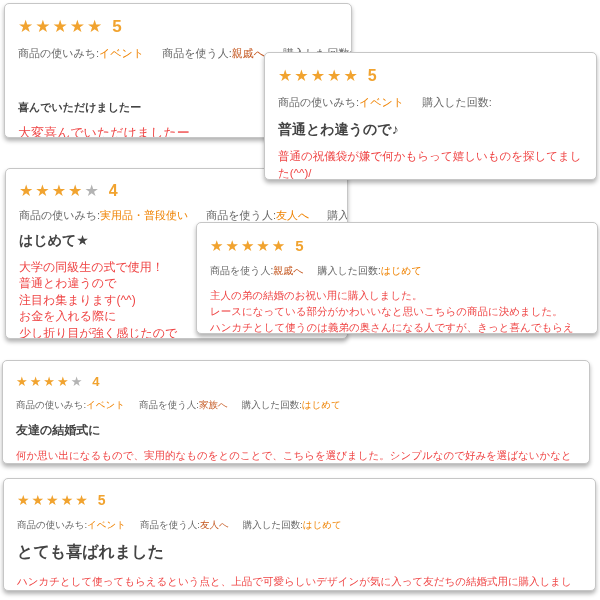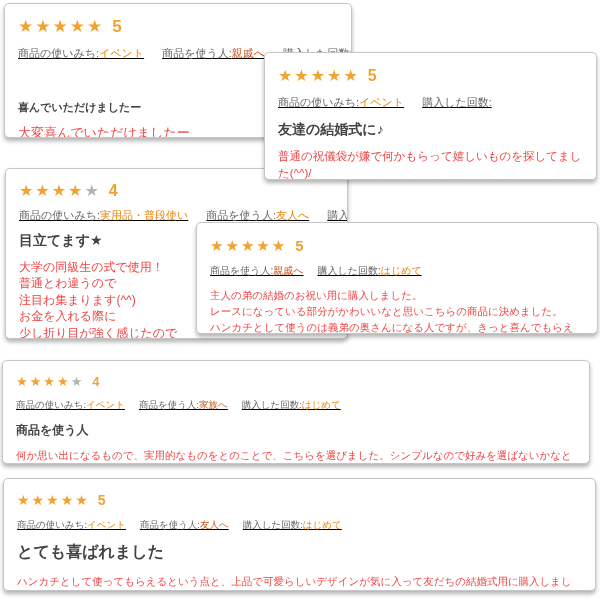--- a/index.html
+++ b/index.html
@@ -12,21 +12,21 @@
     position:absolute;background:#fff;
     border:1px solid #c6c6c6;border-radius:5px;
     box-shadow:0 3px 4px rgba(0,0,0,.30);
     padding:9px 13px;box-sizing:border-box;overflow:hidden;
   }
   .stars-row{display:flex;align-items:baseline;margin:2px 0 6px 0;}
   .stars{color:#f1a32f;letter-spacing:2px;font-weight:bold;}
   .stars.empty{color:#b3b3b3;}
   .rating-num{color:#f1a32f;font-weight:bold;margin-left:8px;}
   .meta{display:flex;flex-wrap:nowrap;white-space:nowrap;margin-bottom:8px;}
-  .meta-group{margin-right:18px;text-decoration:underline;}
+  .meta-group{margin-right:18px;}
   .meta-label{color:#666;}
   .meta-value{color:#ef8200;text-decoration:none;cursor:pointer;}
   .meta-value.visited{color:#c4561e;}
   .title{font-weight:bold;color:#444;margin:2px 0 8px 0;}
   .title:empty{display:none;margin:0;}
   .body{color:#ef4444;white-space:pre-line;}
 
   
   #card1{left:4px;top:3px;width:348px;height:135px;z-index:1;font-size:13px;line-height:1.45;}
   #card1 .stars-row{font-size:17px;} #card1 .meta{font-size:11px;} #card1 .title{font-size:11px;margin-top:38px;}
@@ -66,38 +66,38 @@
   <div class="card" id="card2">
     <div class="stars-row">
       <span class="stars">★★★★★</span>
         <span class="stars empty"></span>
       <span class="rating-num">5</span>
     </div>
     <div class="meta">
       <span class="meta-group"><span class="meta-label">商品の使いみち:</span><span class="meta-value">イベント</span></span>
       <span class="meta-group"><span class="meta-label">購入した回数:</span></span>
     </div>
-    <div class="title">友達の結婚式に♪</div>
+    <div class="title">普通とわ違うので♪</div>
     <div class="body">普通の祝儀袋が嫌で何かもらって嬉しいものを探してました(^^)/
 届いて想像通りでした☆
 使うのが楽しみです(^^)</div>
   </div>
 
   <div class="card" id="card3">
     <div class="stars-row">
       <span class="stars">★★★★</span>
         <span class="stars empty">★</span>
       <span class="rating-num">4</span>
     </div>
     <div class="meta">
       <span class="meta-group"><span class="meta-label">商品の使いみち:</span><span class="meta-value">実用品・普段使い</span></span>
       <span class="meta-group"><span class="meta-label">商品を使う人:</span><span class="meta-value">友人へ</span></span>
       <span class="meta-group"><span class="meta-label">購入した回数:</span></span>
     </div>
-    <div class="title">目立てます★</div>
+    <div class="title">はじめて★</div>
     <div class="body">大学の同級生の式で使用！
 普通とわ違うので
 注目わ集まります(^^)
 お金を入れる際に
 少し折り目が強く感じたので
 星4コで~</div>
   </div>
 
   <div class="card" id="card4">
     <div class="stars-row">
@@ -119,21 +119,21 @@
     <div class="stars-row">
       <span class="stars">★★★★</span>
         <span class="stars empty">★</span>
       <span class="rating-num">4</span>
     </div>
     <div class="meta">
       <span class="meta-group"><span class="meta-label">商品の使いみち:</span><span class="meta-value">イベント</span></span>
       <span class="meta-group"><span class="meta-label">商品を使う人:</span><span class="meta-value visited">家族へ</span></span>
       <span class="meta-group"><span class="meta-label">購入した回数:</span><span class="meta-value">はじめて</span></span>
     </div>
-    <div class="title">商品を使う人</div>
+    <div class="title">友達の結婚式に</div>
     <div class="body">何か思い出になるもので、実用的なものをとのことで、こちらを選びました。シンプルなので好みを選ばないかなと思いましたが可愛らしいデザインと生成りの生地で正解でした。オススメです。</div>
   </div>
 
   <div class="card" id="card6">
     <div class="stars-row">
       <span class="stars">★★★★★</span>
         <span class="stars empty"></span>
       <span class="rating-num">5</span>
     </div>
     <div class="meta">

